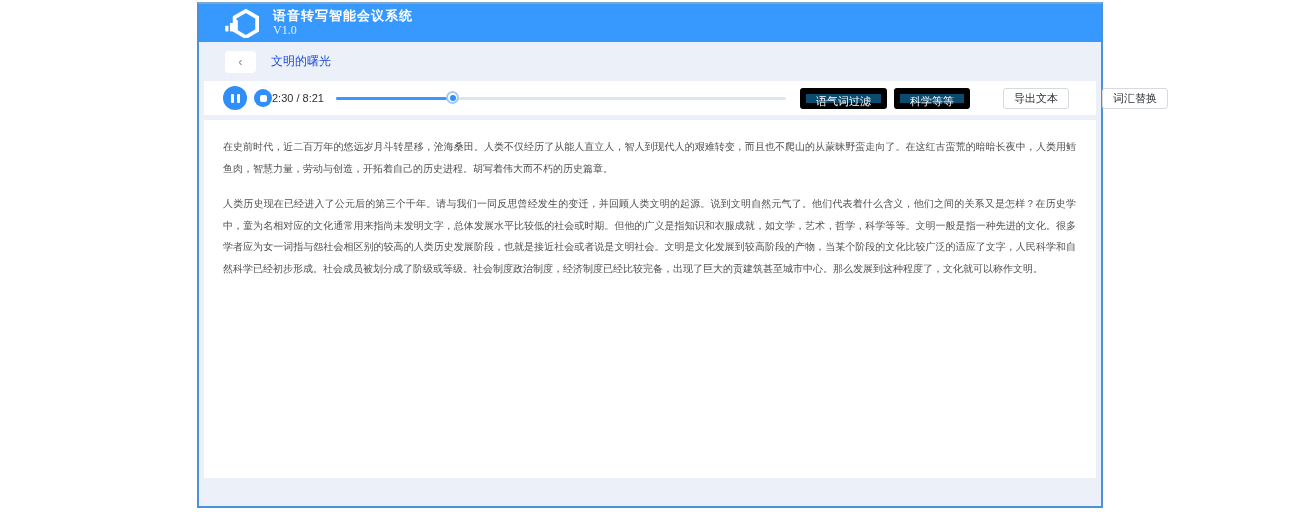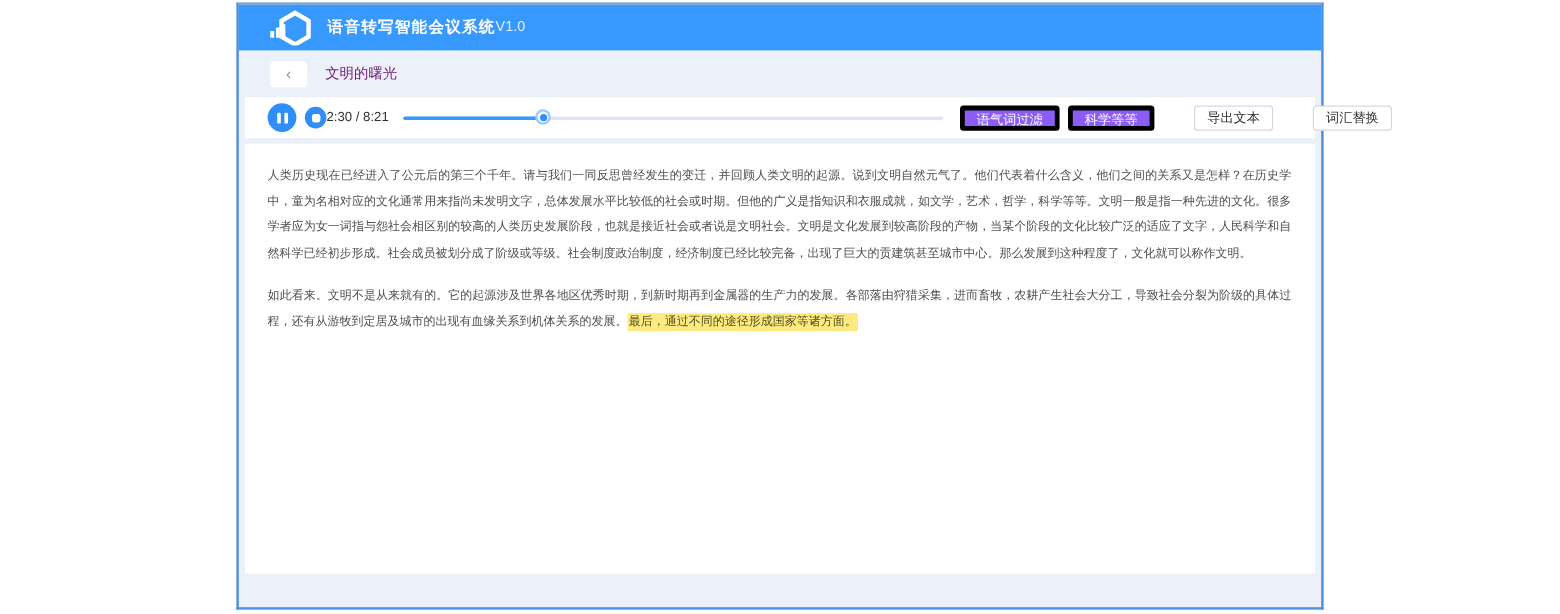--- a/index.html
+++ b/index.html
@@ -9,41 +9,41 @@
 
   
   .app-window { position:absolute; left:197px; top:2px; width:906px; height:506px;
     border:2px solid #4a90da; border-top-color:#7fa6cf; background:#ecf0f8;
     display:flex; flex-direction:column; }
 
   
   .titlebar { height:38px; background:#3798fd; display:flex; align-items:center;
     padding:0 14px 0 26px; flex-shrink:0; color:#fff; }
   .logo { width:38px; height:30px; margin-right:10px; flex-shrink:0; }
-  .title-block { display:flex; flex-direction:row; line-height:1.15; }
+  .title-block { display:flex; flex-direction:column; line-height:1.15;font-family:Liberation Serif, serif; }
   .app-title { font-size:13px; font-weight:bold; letter-spacing:1px; }
   .app-version { font-size:12px; opacity:.85; }
   .titlebar-right { margin-left:auto; display:flex; align-items:center; }
   .host-status, .clock { font-size:10.5px; color:#eaf4ff; }
   .bar-sep { font-size:10px; margin:0 9px; opacity:.7; }
   .win-icons { display:flex; align-items:center; margin-left:26px; }
   .win-btn { display:flex; align-items:center; justify-content:center;
     width:22px; height:20px; margin-left:8px; cursor:pointer; color:#fff; }
   .user-btn svg { display:block; }
   .min-glyph { display:block; width:11px; height:2px; background:#fff; }
   .max-btn { background:rgba(255,255,255,.30); border-radius:2px; }
   .max-glyph { display:block; width:11px; height:11px; border:2px solid #fff; }
   .close-glyph { font-size:14px; line-height:1; }
 
   
   .subheader { height:39px; display:flex; align-items:center; padding:0 26px; flex-shrink:0; }
   .back-btn { width:31px; height:22px; background:#ffffff; border:none; border-radius:4px;
     display:flex; align-items:center; justify-content:center; cursor:pointer;
     color:#8a9099; font-size:13px; line-height:1; }
-  .doc-title { margin-left:15px; font-size:12px; color:#701a75; }
+  .doc-title { margin-left:15px; font-size:12px; color:#1d4ed8; }
 
   
   .player-card { margin:0 5px; height:34px; background:#ffffff; flex-shrink:0;
     display:flex; align-items:center; padding:0 18px 0 19px; }
   .ctl-btn { border:none; border-radius:50%; background:#2f8ef7; cursor:pointer;
     display:flex; align-items:center; justify-content:center; flex-shrink:0; }
   .pause-btn { width:24px; height:24px; }
   .pause-glyph { display:flex; gap:3px; }
   .pause-glyph i { display:block; width:3px; height:9px; background:#fff; border-radius:1px; }
   .stop-btn { width:18px; height:18px; margin-left:7px; }
@@ -55,21 +55,21 @@
   .slider-fill { position:absolute; left:0; top:5.5px; height:3px;
     background:#3798fd; border-radius:2px; }
   .slider-thumb { position:absolute; top:0; width:13px; height:13px; background:#fff;
     border:2px solid #9ec9ff; border-radius:50%;
     display:flex; align-items:center; justify-content:center; cursor:grab; }
   .slider-thumb i { display:block; width:6px; height:6px; background:#2f8ef7; border-radius:50%; }
   .player-actions { margin-left:auto; display:flex; align-items:center; gap:7px; }
   .act-btn { height:21px; padding:0 10px; font-size:11px; border-radius:3px;
     cursor:pointer; white-space:nowrap;
     font-family:"Liberation Sans","DejaVu Sans",sans-serif; }
-  .act-primary { background:#8b5cf6; border:4px solid #000000; color:#ffffff; }
+  .act-primary { background:#0c4a6e; border:6px solid #000000; color:#ffffff; }
   .act-plain   { background:#ffffff; border:1px solid #d6d9e0; color:#303133;margin-left:26px; }
 
   
   .content-card { margin:5px 5px 0; background:#ffffff; flex:1;
     padding:16px 20px 0 19px; overflow:hidden; }
   .content-card p { font-size:10px; line-height:21.5px; color:#4f4f4f;
     margin-bottom:14px; text-align:justify; }
   .hl { background:#fdeb81; color:#56501f; padding:2px 1px; }
 
   
@@ -121,19 +121,19 @@
       </div>
       <div class="player-actions">
         <button class="act-btn act-primary">语气词过滤</button>
         <button class="act-btn act-primary">科学等等</button>
         <button class="act-btn act-plain">导出文本</button>
         <button class="act-btn act-plain">词汇替换</button>
       </div>
     </div>
 
     <div class="content-card">
+      <p>在史前时代，近二百万年的悠远岁月斗转星移，沧海桑田。人类不仅经历了从能人直立人，智人到现代人的艰难转变，而且也不爬山的从蒙昧野蛮走向了。在这红古蛮荒的暗暗长夜中，人类用鳕鱼肉，智慧力量，劳动与创造，开拓着自己的历史进程。胡写着伟大而不朽的历史篇章。</p>
       <p>人类历史现在已经进入了公元后的第三个千年。请与我们一同反思曾经发生的变迁，并回顾人类文明的起源。说到文明自然元气了。他们代表着什么含义，他们之间的关系又是怎样？在历史学中，童为名相对应的文化通常用来指尚未发明文字，总体发展水平比较低的社会或时期。但他的广义是指知识和衣服成就，如文学，艺术，哲学，科学等等。文明一般是指一种先进的文化。很多学者应为女一词指与怨社会相区别的较高的人类历史发展阶段，也就是接近社会或者说是文明社会。文明是文化发展到较高阶段的产物，当某个阶段的文化比较广泛的适应了文字，人民科学和自然科学已经初步形成。社会成员被划分成了阶级或等级。社会制度政治制度，经济制度已经比较完备，出现了巨大的贡建筑甚至城市中心。那么发展到这种程度了，文化就可以称作文明。</p>
-      <p><span>如此看来。文明不是从来就有的。它的起源涉及世界各地区优秀时期，到新时期再到金属器的生产力的发展。各部落由狩猎采集，进而畜牧，农耕产生社会大分工，导致社会分裂为阶级的具体过程，还有从游牧到定居及城市的出现有血缘关系到机体关系的发展。</span><span class="hl">最后，通过不同的途径形成国家等诸方面。</span></p>
     </div>
 
     <div class="footer-strip"></div>
   </div>
 </div>
 
 </body></html>

